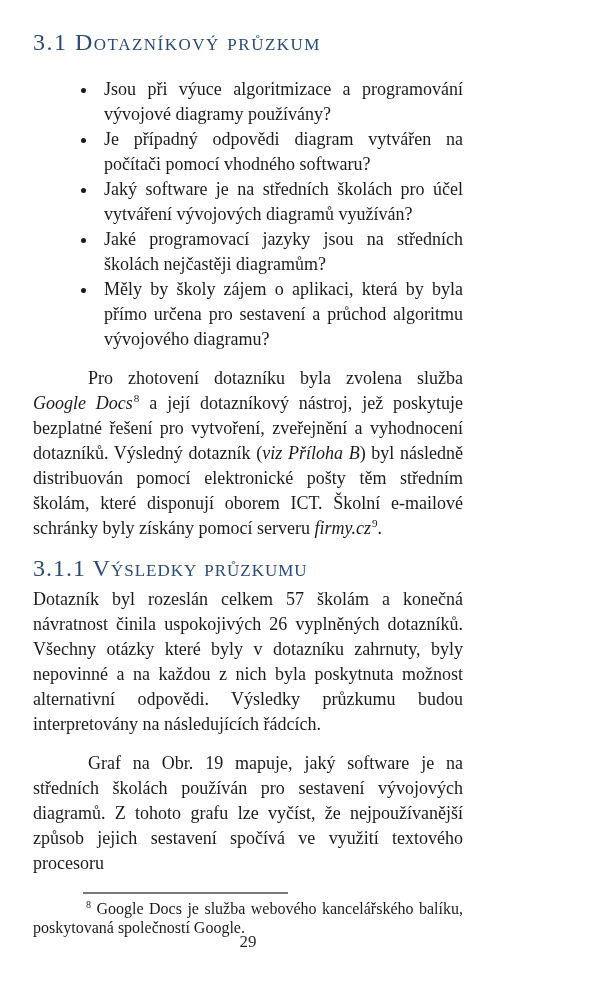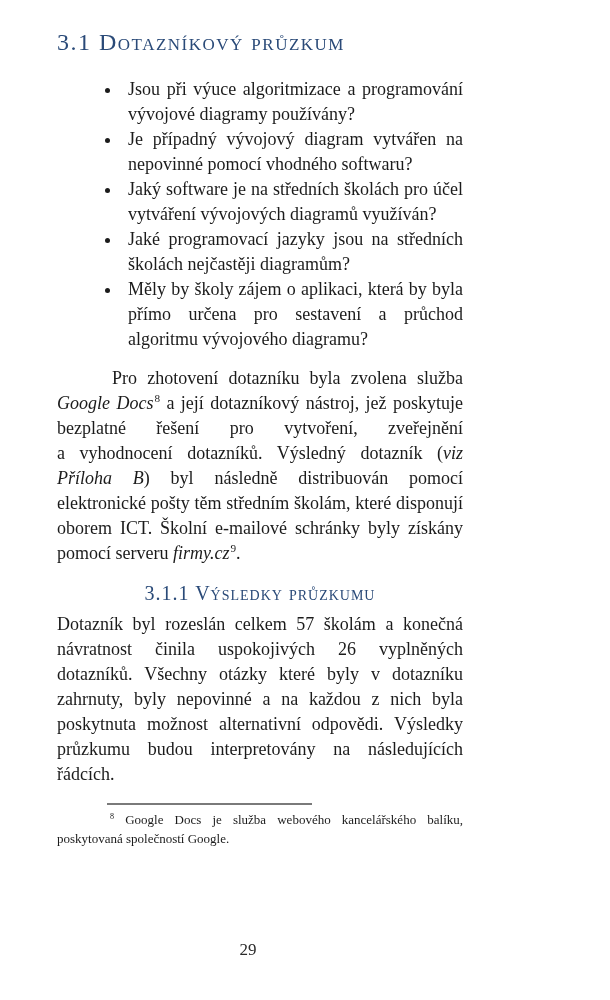--- a/index.html
+++ b/index.html
@@ -9,43 +9,41 @@
   }
   .page {
     position: relative;
     width: 496px;
     height: 1000px;
     background: #ffffff;
     font-family: "Liberation Serif", "DejaVu Serif", serif;
     color: var(--text-color, #1b1b1b);
     overflow: hidden;
     box-sizing: border-box;
-    padding-left: 24px;
   }
   .content {
     padding: 28px 33px 0 33px;
   }
   h1.sec-heading {
     margin: 0 0 10px 0;
     font-size: 24px;
     line-height: 28px;
     font-weight: normal;
     font-variant: small-caps;
     letter-spacing: 1.5px;
     color: var(--heading-color, #2a4a78);
   }
   h2.subsec-heading {
     margin: 15px 0 7px 0;
-    font-size: 20px;
+    font-size: 24px;
     line-height: 24px;
     font-weight: normal;
     font-variant: small-caps;
     letter-spacing: 1px;
     color: var(--heading-color, #2a4a78);
-    text-align: center;
   }
   p.body {
     margin: 0;
     font-size: 18px;
     line-height: 25px;
     text-align: justify;
     text-justify: inter-word;
   }
   p.indent {
     text-indent: 55px;
@@ -72,58 +70,59 @@
     margin-left: 1px;
   }
   .footnote-sep {
     margin: 16px 0 5px 50px;
     width: 205px;
     height: 0;
     border-top: 2px solid var(--separator-color, #7a7a7a);
   }
   .footnotes p {
     margin: 0;
-    font-size: 13px;
+    font-size: 16px;
     line-height: 19px;
     text-align: justify;
     text-indent: 52px;
   }
   .page-number {
     position: absolute;
-    bottom: 40px;
+    bottom: 48px;
     left: 0;
     width: 100%;
     text-align: center;
     font-size: 17px;
     color: #2a2a2a;
   }
 </style>
 </head>
 <body>
 
 <div class="page">
   <div class="content">
 
     <h1 class="sec-heading">3.1 Dotazníkový průzkum</h1>
 
 
     <ul class="bullets">
       <li>Jsou při výuce algoritmizace a&nbsp;programování vývojové diagramy používány?</li>
-      <li>Je případný vývojový diagram vytvářen na nepovinné pomocí vhodného softwaru?</li>
+      <li>Je případný odpovědi diagram vytvářen na počítači pomocí vhodného softwaru?</li>
       <li>Jaký software je na středních školách pro účel vytváření vývojových diagramů využíván?</li>
       <li>Jaké programovací jazyky jsou na středních školách nejčastěji diagramům?</li>
       <li>Měly by školy zájem o&nbsp;aplikaci, která by byla přímo určena pro sestavení a&nbsp;průchod algoritmu vývojového diagramu?</li>
     </ul>
 
     <p class="body indent gap-top"><span>Pro zhotovení dotazníku byla zvolena služba </span><span class="it">Google Docs</span><sup>8</sup><span> a&nbsp;její dotazníkový nástroj, jež poskytuje bezplatné řešení pro vytvoření, zveřejnění a&nbsp;vyhodnocení dotazníků. Výsledný dotazník (</span><span class="it">viz Příloha B</span><span>) byl následně distribuován pomocí elektronické pošty těm středním školám, které disponují oborem ICT. Školní e-mailové schránky byly získány pomocí serveru </span><span class="it">firmy.cz</span><sup>9</sup><span>.</span></p>
 
     <h2 class="subsec-heading">3.1.1 Výsledky průzkumu</h2>
 
     <p class="body">Dotazník byl rozeslán celkem 57 školám a&nbsp;konečná návratnost činila uspokojivých 26 vyplněných dotazníků. Všechny otázky které byly v&nbsp;dotazníku zahrnuty, byly nepovinné a&nbsp;na každou z&nbsp;nich byla poskytnuta možnost alternativní odpovědi. Výsledky průzkumu budou interpretovány na&nbsp;následujících řádcích.</p>
 
+    <p class="body indent gap-top">Graf na Obr. 19 mapuje, jaký software je na středních školách používán pro sestavení vývojových diagramů. Z&nbsp;tohoto grafu lze vyčíst, že nejpoužívanější způsob jejich sestavení spočívá ve využití textového procesoru</p>
 
     <div class="footnote-sep"></div>
 
     <div class="footnotes">
       <p><sup>8</sup><span> Google Docs je služba webového kancelářského balíku, poskytovaná společností Google.</span></p>
     </div>
 
   </div>
 
   <div class="page-number">29</div>

